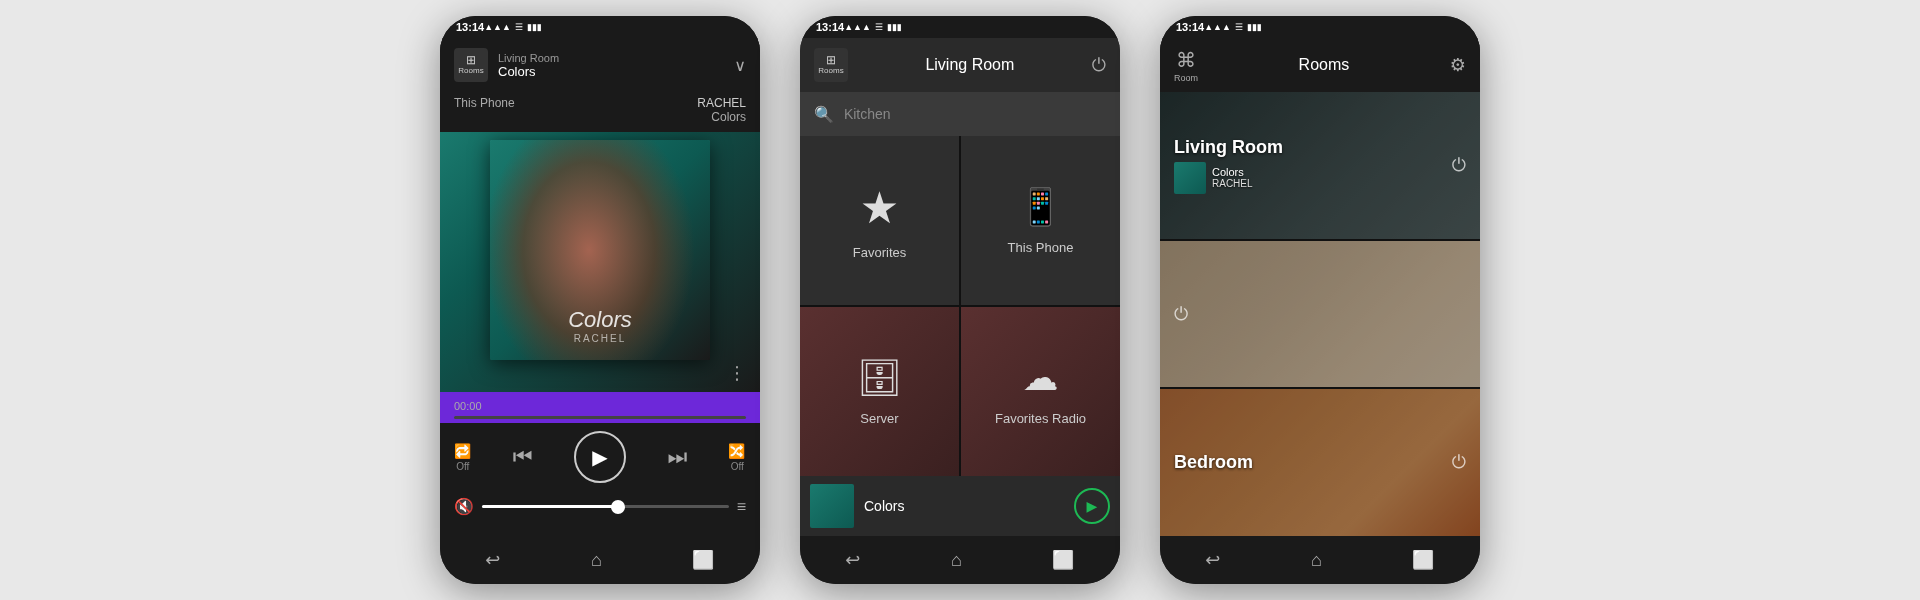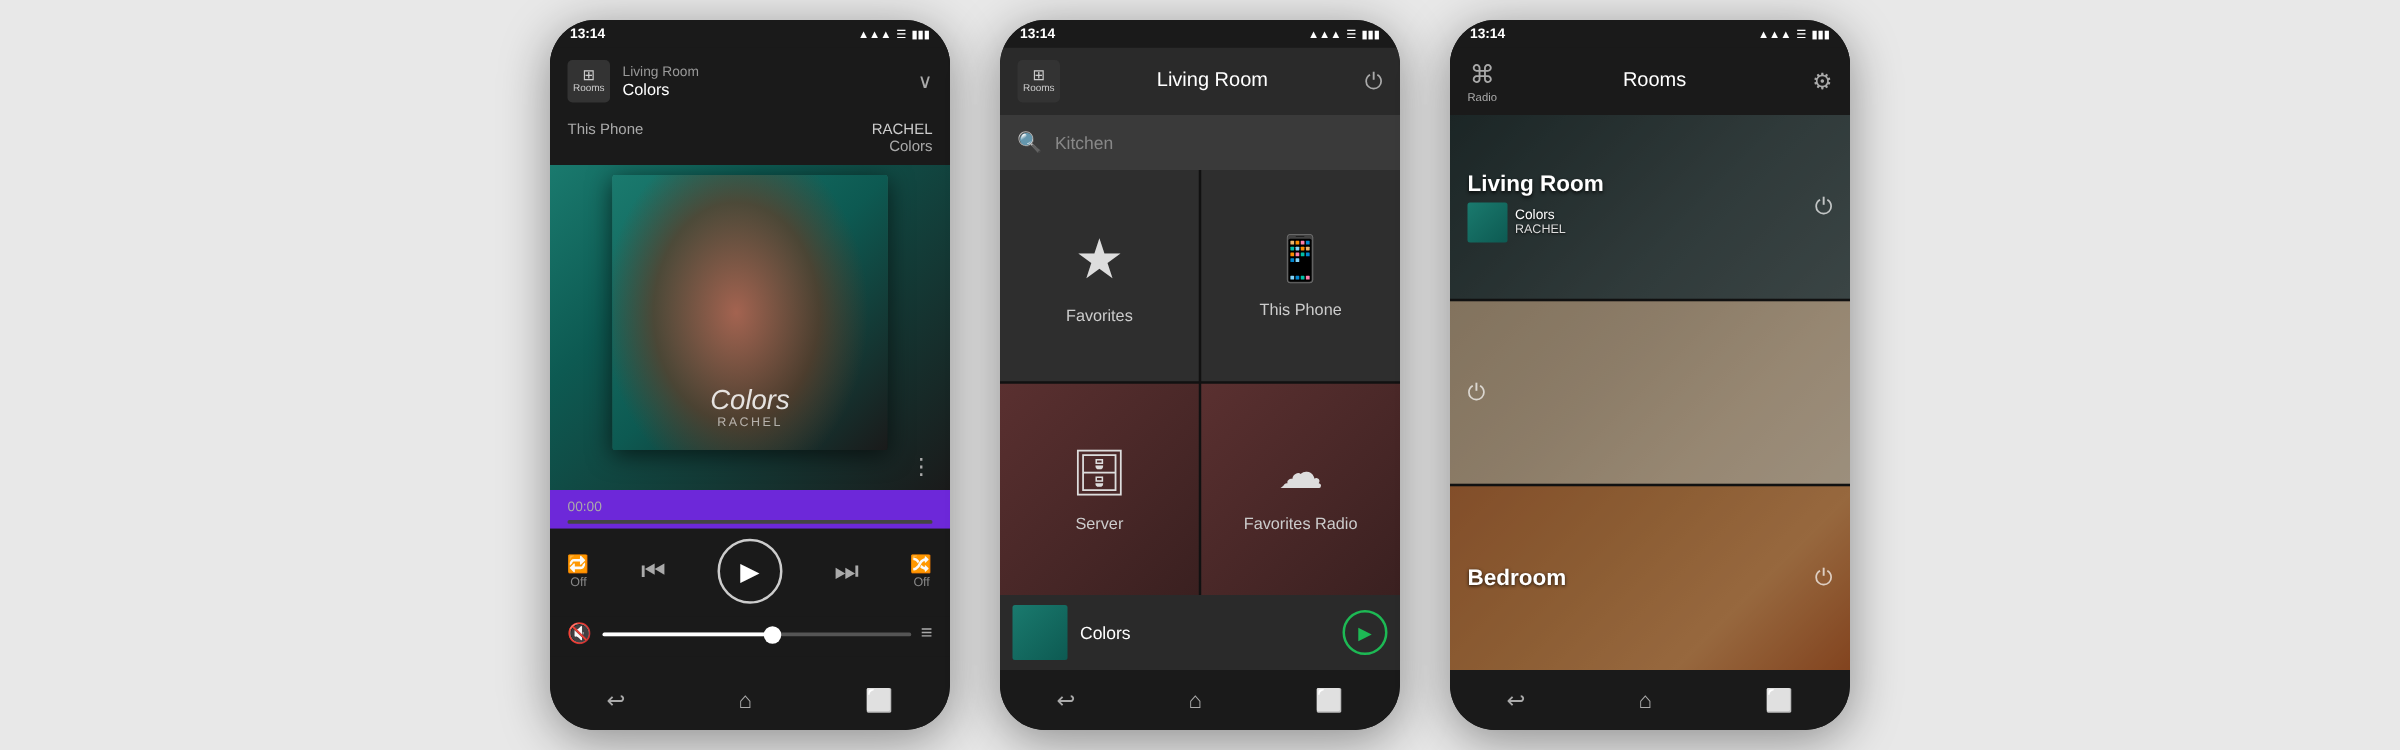--- a/index.html
+++ b/index.html
@@ -32,21 +32,21 @@
       flex-direction: column;
       position: relative;
     }
 
     
     .status-bar {
       height: 22px;
       background: #1a1a1a;
       display: flex;
       align-items: center;
-      justify-content: space-between;
+      justify-content: flex-start;
       padding: 0 16px;
       flex-shrink: 0;
     }
     .status-bar-time {
       color: #fff;
       font-size: 11px;
       font-weight: 600;
     }
     .status-bar-icons {
       display: flex;
@@ -675,21 +675,21 @@
         <span>☰</span>
         <span>▮▮▮</span>
       </div>
     </div>
 
     <div class="phone3-content">
 
       <div class="p3-header">
         <div class="p3-link">
           <span class="p3-link-icon">⌘</span>
-          <span class="p3-link-text">Radio</span>
+          <span class="p3-link-text">Room</span>
         </div>
         <span class="p3-header-title">Rooms</span>
         <span class="p3-settings">⚙</span>
       </div>
 
       <div class="rooms-list">
 
         <div class="room-item">
           <div class="room-bg room-bg-lr"></div>
           <div class="room-overlay"></div>

